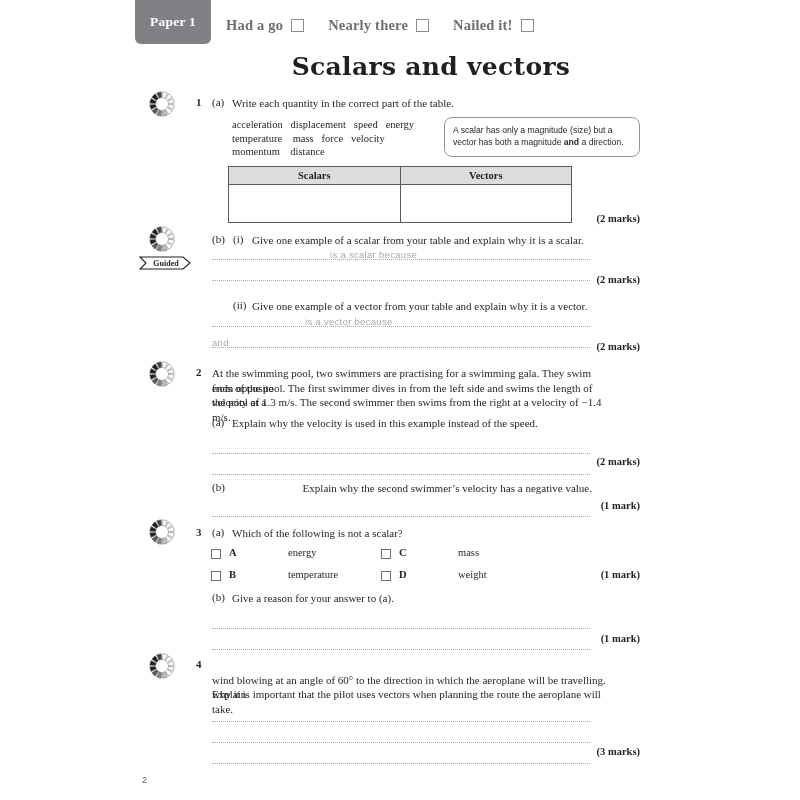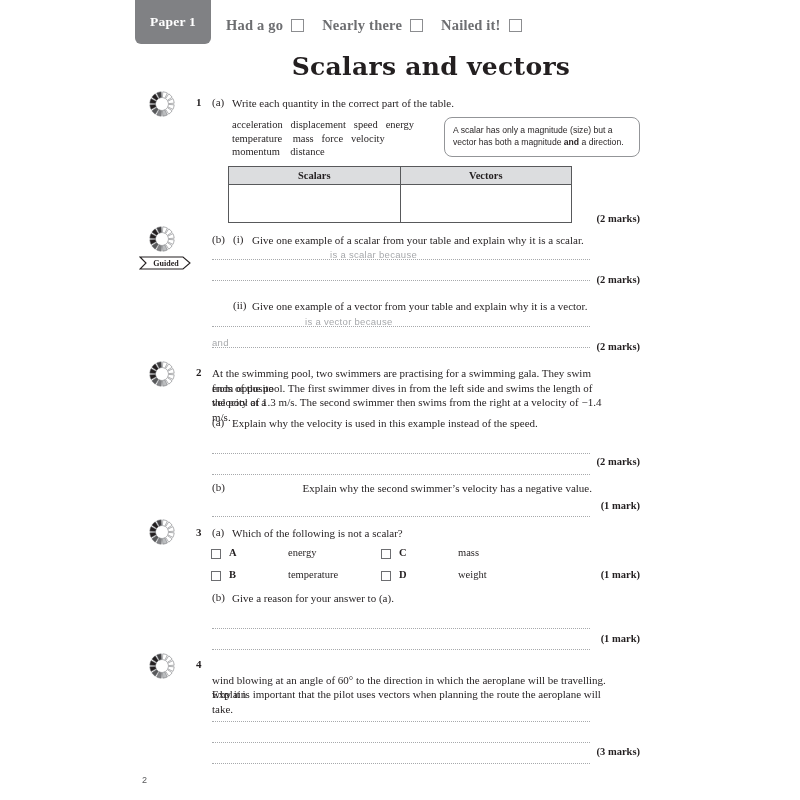--- a/index.html
+++ b/index.html
@@ -43,21 +43,21 @@
     justify-content: center;
     letter-spacing: .2px;
   }
 
   .status-row {
     position: absolute;
     left: 226px;
     top: 17px;
     display: flex;
     align-items: center;
-    gap: 0px;
+    gap: 6px;
   }
   .status-item {
     display: flex;
     align-items: center;
     margin-right: 18px;
   }
   .status-label {
     font-family: "Liberation Serif", serif;
     font-weight: bold;
     font-size: 14.5px;

